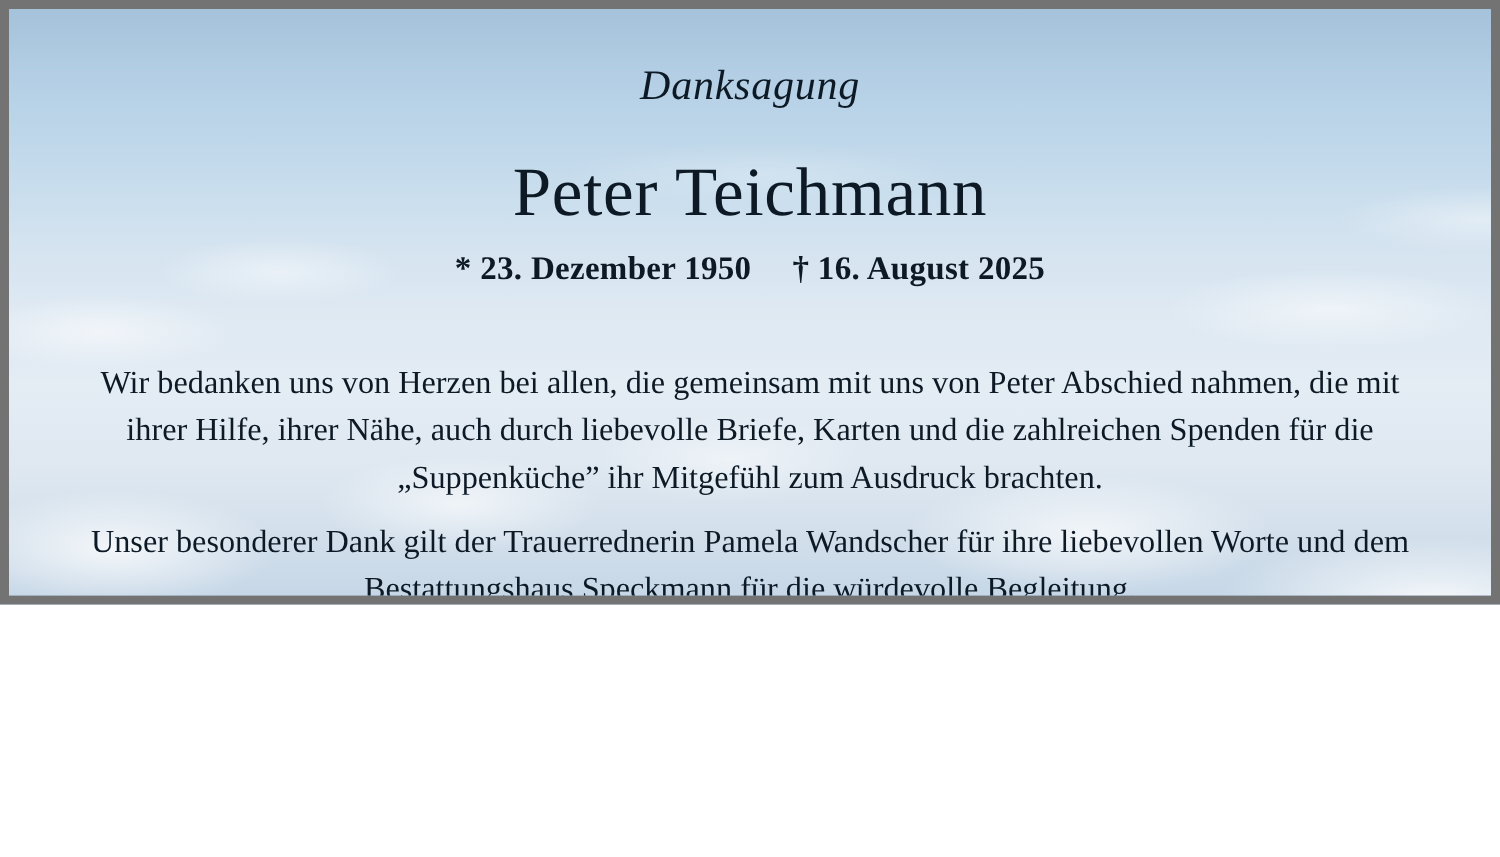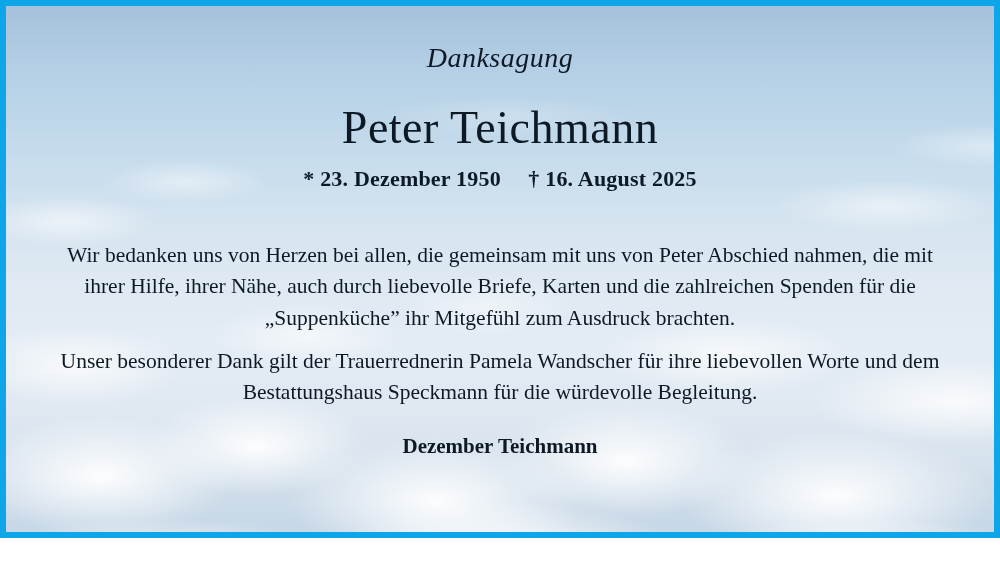--- a/index.html
+++ b/index.html
@@ -10,23 +10,23 @@
   body {
     width: 1000px;
     height: 571px;
     overflow: hidden;
     font-family: "Liberation Serif", serif;
   }
 
   #card {
     position: relative;
     width: 1000px;
-    height: 538px;
+    height: 403px;
     box-sizing: border-box;
-    border: 6px solid #0ea5e9;
+    border: 6px solid #737373;
     overflow: hidden;
     background: #bcd4e8;
   }
 
   
   .bg-layer {
     position: absolute;
     inset: 0;
     pointer-events: none;
   }

